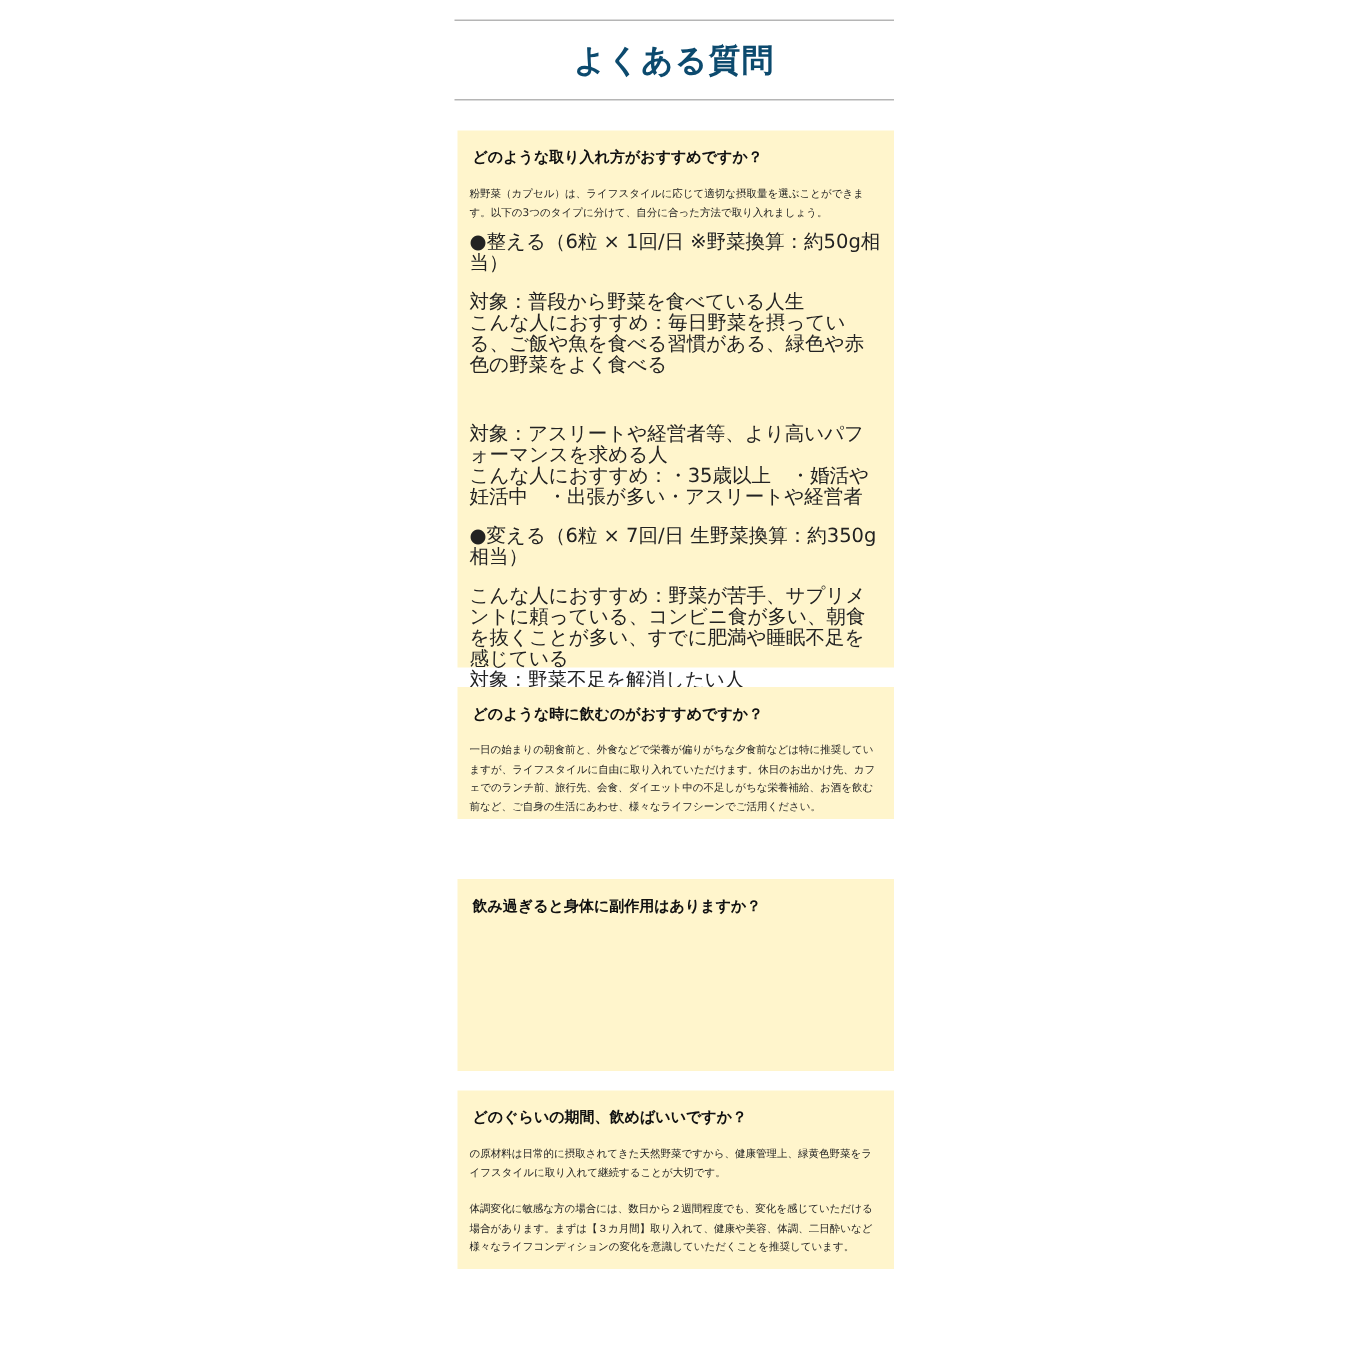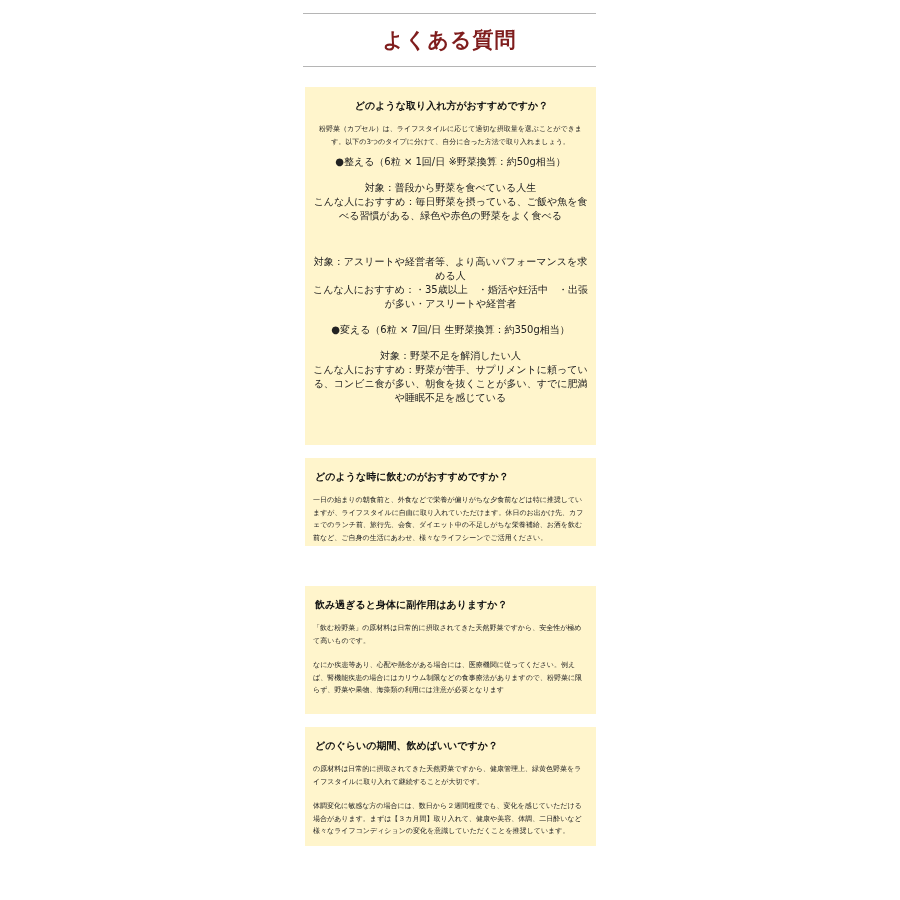--- a/index.html
+++ b/index.html
@@ -1,72 +1,67 @@
 <!DOCTYPE html>
 <html><head>
 <meta charset="utf-8">
 <style>
   html, body { margin: 0; padding: 0; background: #ffffff; }
   body { width: 900px; height: 900px; position: relative; font-family: "DejaVu Sans", sans-serif; color: #222; }
   .col { position: absolute; left: 303px; width: 293px; top: 0; }
   .rule { height: 1px; background: #b5b5b5; }
   .rule.top { position: absolute; left: 0; width: 293px; top: 13px; }
   .rule.bottom { position: absolute; left: 0; width: 293px; top: 66px; }
-  .page-title { position: absolute; left: 0; width: 293px; top: 26px; text-align: center; font-size: 21px; font-weight: bold; letter-spacing: 1px; color: #7f1d1d; }
+  .page-title { position: absolute; left: 0; width: 293px; top: 26px; text-align: center; font-size: 21px; font-weight: bold; letter-spacing: 1px; color: #0c4a6e; }
   .faq { position: absolute; left: 2px; width: 291px; background: #fff5cc; box-sizing: border-box; padding: 10px 8px 10px 8px; }
   .faq .q { font-size: 10px; font-weight: bold; color: #111; margin: 2px 0 10px 2px; line-height: 14px; }
   .faq .a { font-size: 7px; line-height: 12.5px; color: #222; }
   .faq .a p { margin: 0; white-space: pre-wrap; }
-  .faq .a .big { font-size: 10px; line-height: 14px; }
+  .faq .a .big { font-size: 13px; line-height: 14px; }
   .gap { height: 12px; }
   .gap-s { height: 7px; }
 </style>
 </head>
 <body>
 
 <div class="col">
   <div class="rule top"></div>
   <div class="page-title">よくある質問</div>
   <div class="rule bottom"></div>
 
-  <div class="faq" style="top:87px;height:358px;text-align:center;">
+  <div class="faq" style="top:87px;height:358px;">
     <div class="q">どのような取り入れ方がおすすめですか？</div>
     <div class="a">
       <p>粉野菜（カプセル）は、ライフスタイルに応じて適切な摂取量を選ぶことができます。以下の3つのタイプに分けて、自分に合った方法で取り入れましょう。</p>
       <div class="gap-s"></div>
       <p class="big">●整える（6粒 × 1回/日 ※野菜換算：約50g相当）</p>
       <div class="gap"></div>
       <p class="big">対象：普段から野菜を食べている人生</p>
       <p class="big">こんな人におすすめ：毎日野菜を摂っている、ご飯や魚を食べる習慣がある、緑色や赤色の野菜をよく食べる</p>
       <div class="gap" style="height:20px"></div>
       <div class="gap"></div>
       <p class="big">対象：アスリートや経営者等、より高いパフォーマンスを求める人</p>
       <p class="big">こんな人におすすめ：・35歳以上　・婚活や妊活中　・出張が多い・アスリートや経営者</p>
       <div class="gap"></div>
       <p class="big">●変える（6粒 × 7回/日 生野菜換算：約350g相当）</p>
       <div class="gap"></div>
+      <p class="big">こんな人におすすめ：野菜が苦手、サプリメントに頼っている、コンビニ食が多い、朝食を抜くことが多い、すでに肥満や睡眠不足を感じている</p>
       <p class="big">対象：野菜不足を解消したい人</p>
-      <p class="big">こんな人におすすめ：野菜が苦手、サプリメントに頼っている、コンビニ食が多い、朝食を抜くことが多い、すでに肥満や睡眠不足を感じている</p>
     </div>
   </div>
 
   <div class="faq" style="top:458px;height:88px;">
     <div class="q">どのような時に飲むのがおすすめですか？</div>
     <div class="a">
       <p>一日の始まりの朝食前と、外食などで栄養が偏りがちな夕食前などは特に推奨していますが、ライフスタイルに自由に取り入れていただけます。休日のお出かけ先、カフェでのランチ前、旅行先、会食、ダイエット中の不足しがちな栄養補給、お酒を飲む前など、ご自身の生活にあわせ、様々なライフシーンでご活用ください。</p>
     </div>
   </div>
 
   <div class="faq" style="top:586px;height:128px;">
     <div class="q">飲み過ぎると身体に副作用はありますか？</div>
-    <div class="a">
-      <p>「飲む粉野菜」の原材料は日常的に摂取されてきた天然野菜ですから、安全性が極めて高いものです。</p>
-      <div class="gap"></div>
-      <p>なにか疾患等あり、心配や懸念がある場合には、医療機関に従ってください。例えば、腎機能疾患の場合にはカリウム制限などの食事療法がありますので、粉野菜に限らず、野菜や果物、海藻類の利用には注意が必要となります</p>
-    </div>
   </div>
 
   <div class="faq" style="top:727px;height:119px;">
     <div class="q">どのぐらいの期間、飲めばいいですか？</div>
     <div class="a">
       <p>の原材料は日常的に摂取されてきた天然野菜ですから、健康管理上、緑黄色野菜をライフスタイルに取り入れて継続することが大切です。</p>
       <div class="gap"></div>
       <p>体調変化に敏感な方の場合には、数日から２週間程度でも、変化を感じていただける場合があります。まずは【３カ月間】取り入れて、健康や美容、体調、二日酔いなど様々なライフコンディションの変化を意識していただくことを推奨しています。</p>
     </div>
   </div>

